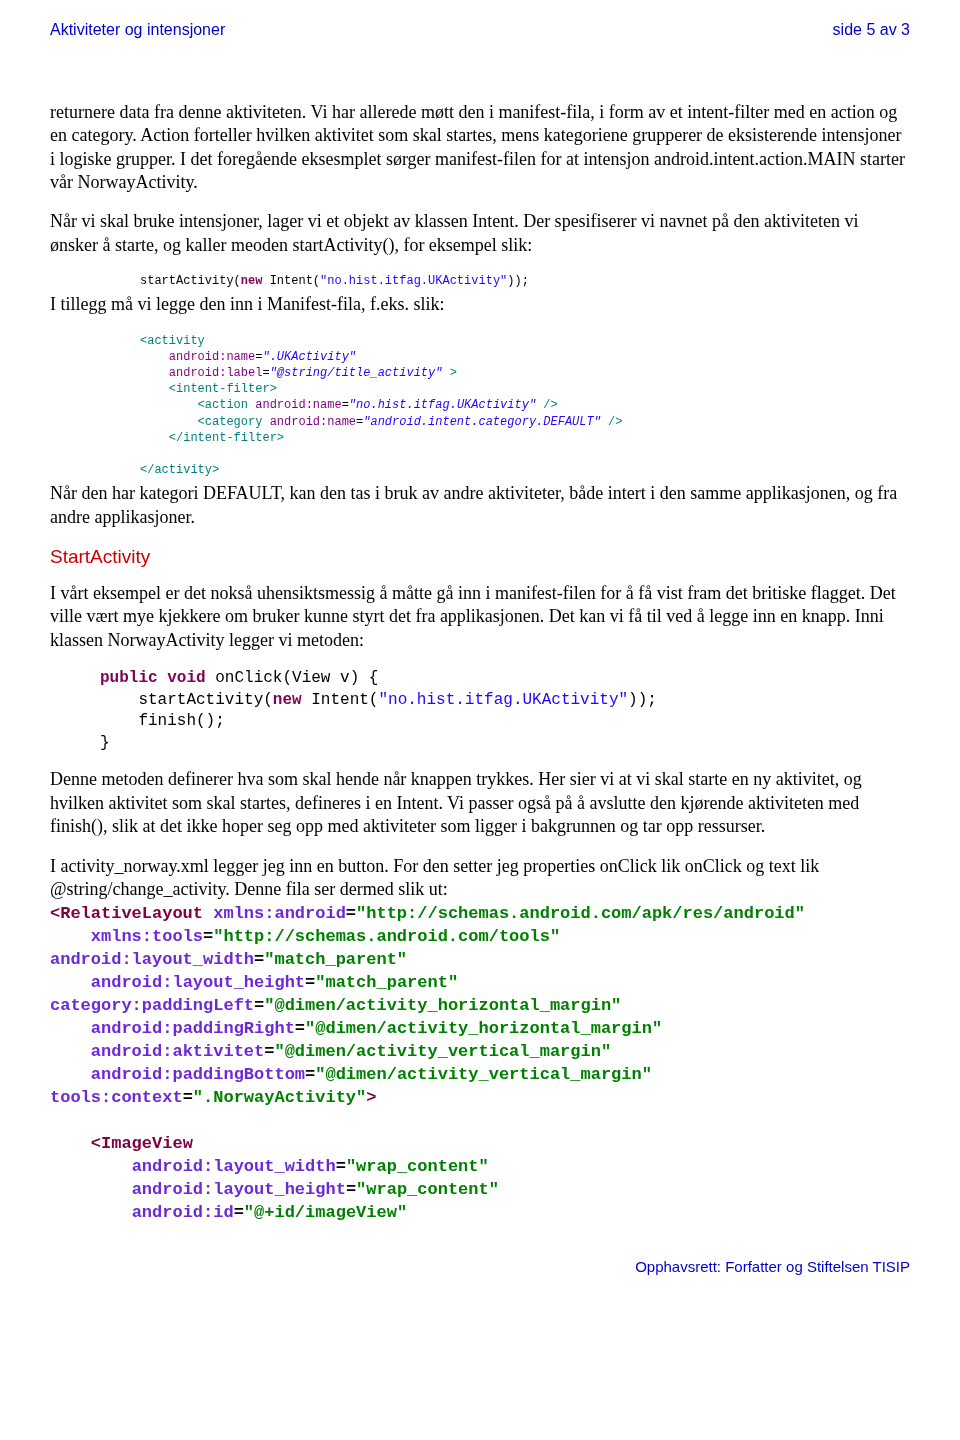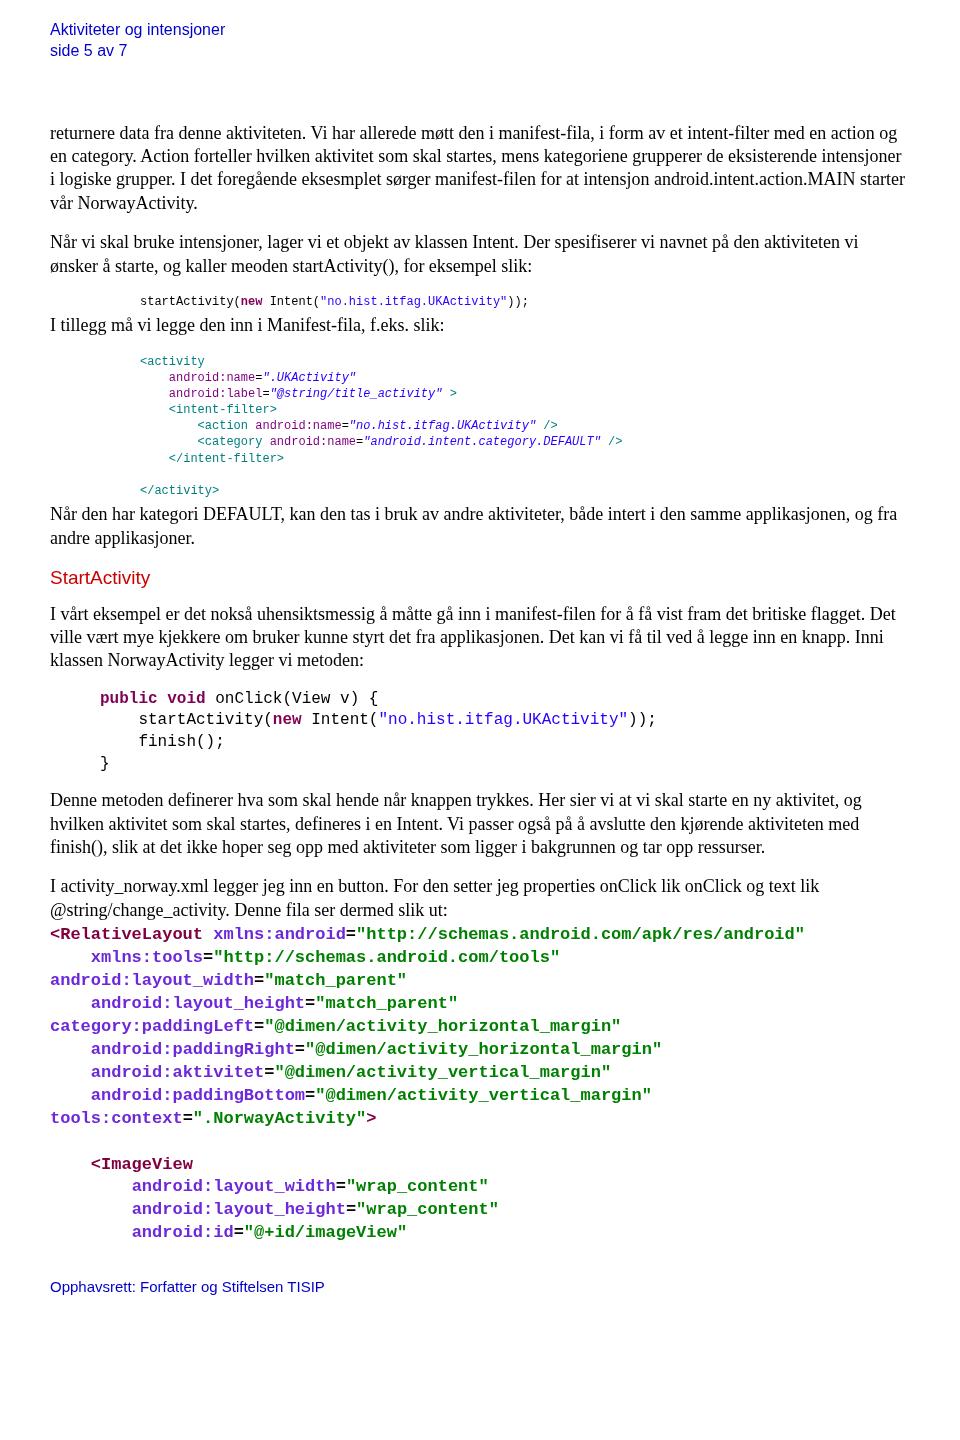--- a/index.html
+++ b/index.html
@@ -12,21 +12,20 @@
     width: 960px;
     padding: 20px 50px 20px 50px;
   }
   .header {
     display: flex;
     justify-content: space-between;
     color: #0000cc;
     font-family: Arial, sans-serif;
     font-size: 16px;
     margin-bottom: 60px;
-    flex-direction: column;
   }
   .para {
     margin-bottom: 16px;
     text-align: left;
   }
   .code-block {
     font-family: Consolas, 'Courier New', monospace;
     font-size: 12px;
     margin-left: 90px;
     margin-bottom: 4px;
@@ -51,41 +50,41 @@
     color: #cc0000;
     font-family: Arial, sans-serif;
     font-size: 19px;
     margin-top: 16px;
     margin-bottom: 12px;
   }
   .footer {
     color: #0000cc;
     font-family: Arial, sans-serif;
     font-size: 15px;
-    text-align: left;
+    text-align: right;
     margin-top: 32px;
   }
   .kw-purple { color: #7f0055; font-weight: bold; }
   .kw-new { color: #7f0055; font-weight: bold; }
   .str-blue { color: #2a00ff; }
   .str-blue-i { color: #2a00ff; font-style: italic; }
   .tag-teal { color: #008080; }
   .tag-teal-u { color: #008080; }
   .attr-purple { color: #7f007f; text-align: center; }
   .attr-navy { color: #6d28d9; font-weight: bold; }
   .val-green { color: #008000; font-weight: bold; }
   .tag-maroon { color: #800040; font-weight: bold; }
   .normal { color:#000; }
 </style>
 </head>
 <body>
 
 <div class="header">
   <span>Aktiviteter og intensjoner</span>
-  <span>side 5 av 7</span>
+  <span>side 5 av 3</span>
 </div>
 
 <p class="para">returnere data fra denne aktiviteten. Vi har allerede møtt den i manifest-fila, i form av et intent-filter med en action og en category. Action forteller hvilken aktivitet som skal startes, mens kategoriene grupperer de eksisterende intensjoner i logiske grupper. I det foregående eksesmplet sørger manifest-filen for at intensjon android.intent.action.MAIN starter vår NorwayActivity.</p>
 
 <p class="para">Når vi skal bruke intensjoner, lager vi et objekt av klassen Intent. Der spesifiserer vi navnet på den aktiviteten vi ønsker å starte, og kaller meoden startActivity(), for eksempel slik:</p>
 
 <div class="code-block"><span>startActivity(</span><span class="kw-new">new</span><span> Intent(</span><span class="str-blue">"no.hist.itfag.UKActivity"</span><span>));</span></div>
 
 <p class="para">I tillegg må vi legge den inn i Manifest-fila, f.eks. slik:</p>
 

